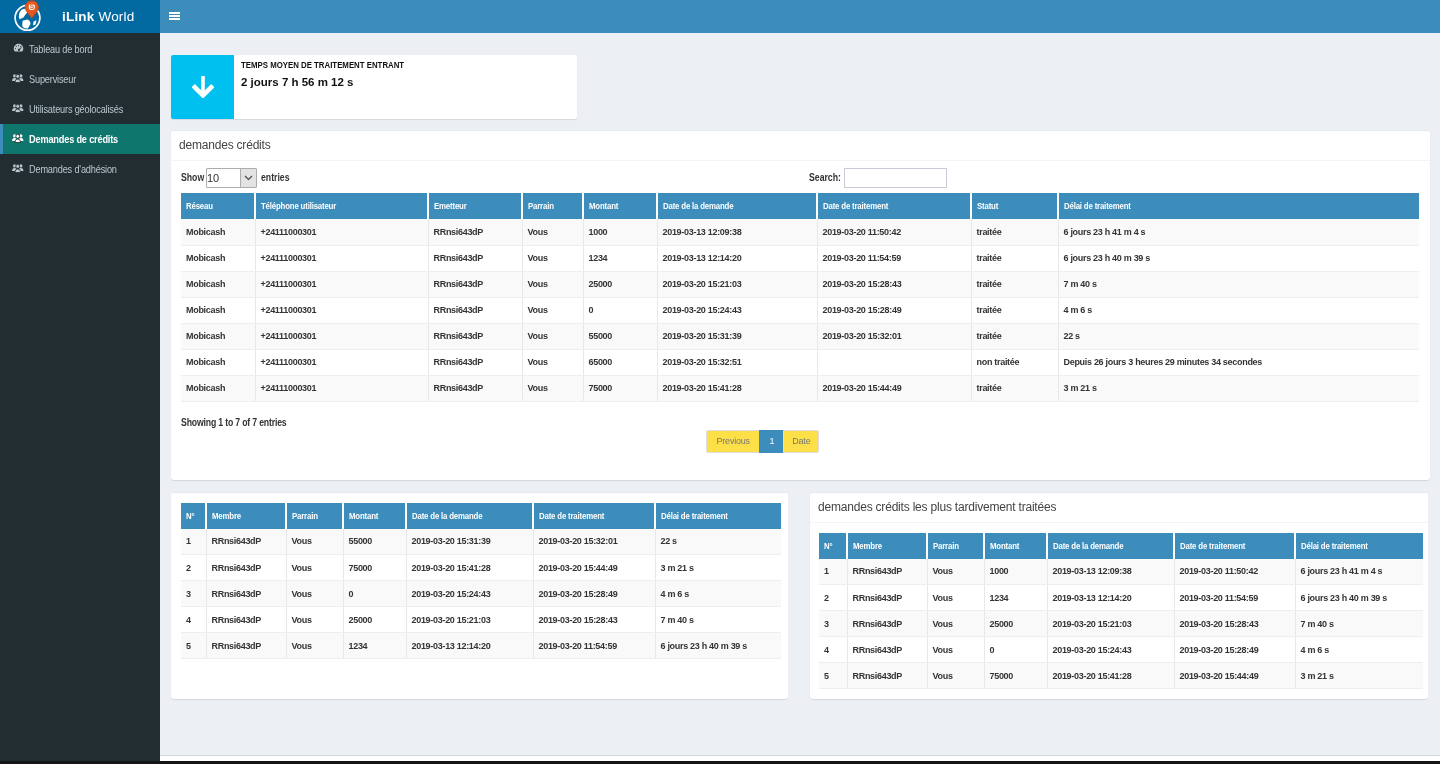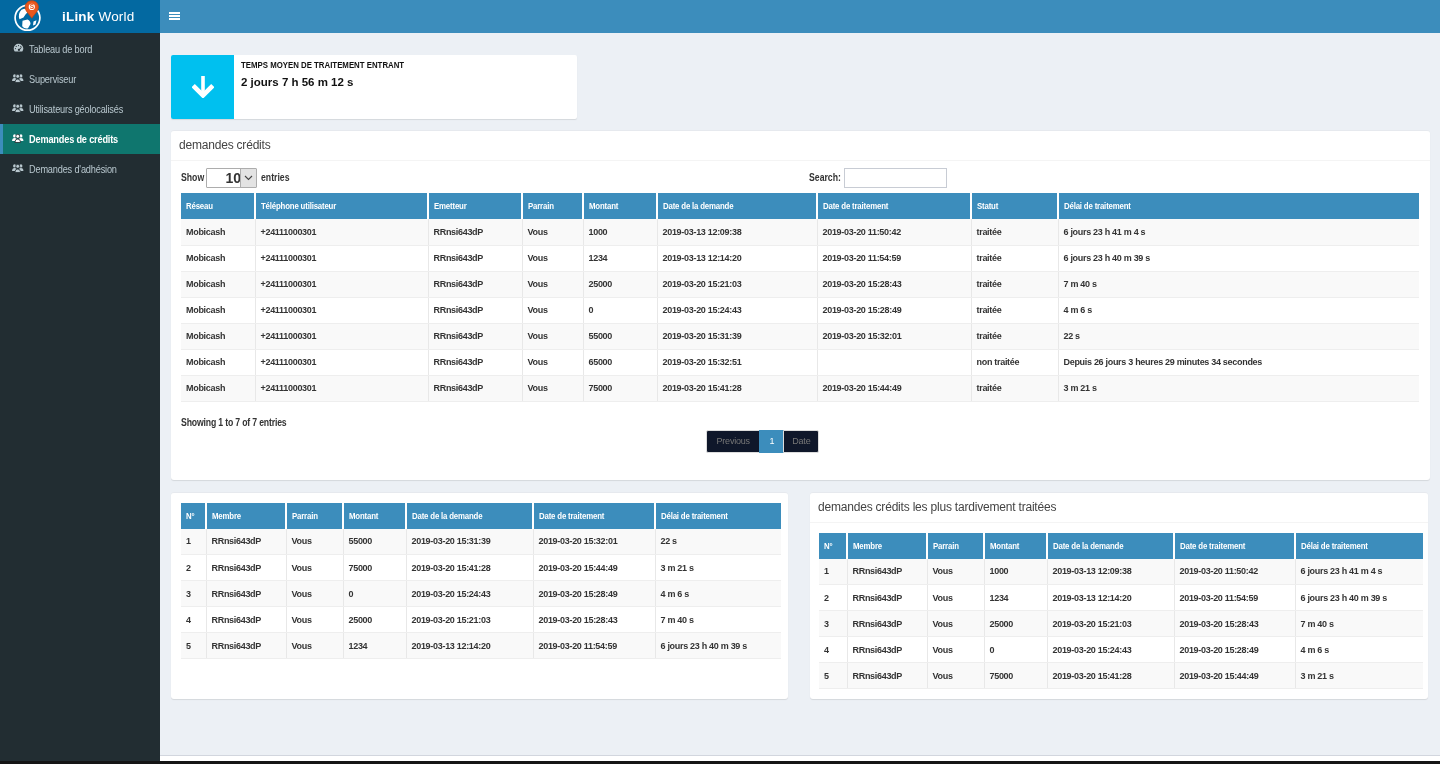--- a/index.html
+++ b/index.html
@@ -42,21 +42,21 @@
 .box-title { font-size:12px; line-height:15px; color:#444; letter-spacing:-0.2px; display:inline-block; }
 .box-body { padding:7px 10px 10px 10px; }
 
 .dt-top { height:25px; position:relative; }
 .dt-length { position:absolute; left:0; top:0; font-size:10px; font-weight:700; color:#333; }
 .wfix { display:inline-block; vertical-align:top; }
 .dt-length .lbl { line-height:20px; display:inline-block; vertical-align:top; }
 .selectbox { display:inline-block; vertical-align:top; width:51px; height:20px; border:1px solid #adadad;
   border-radius:1px; margin:0 4px 0 2px; position:relative; background:#fff; }
 .selectbox .val { position:absolute; left:0; top:0; width:34px; height:18px; line-height:18px;
-  text-align:right; font-size:14px; font-weight:700; color:#333; }
+  text-align:left; font-size:11px; font-weight:400; color:#333; }
 .selectbox .arr { position:absolute; right:0; top:0; width:16px; height:18px; background:#e3e3e3;
   border-left:1px solid #adadad; }
 .selectbox .arr svg { position:absolute; left:3px; top:6px; }
 .dt-filter { position:absolute; left:628px; top:0; font-size:10px; font-weight:700; color:#333; }
 .dt-filter .lbl { line-height:20px; display:inline-block; vertical-align:top; }
 .dt-filter input { width:103px; height:20px; border:1px solid #c8ccd4; margin-left:1px;
   vertical-align:top; background:#fff; outline:none; }
 .cx { display:inline-block; transform:scaleX(0.87); transform-origin:0 50%; white-space:nowrap; }
 .cxr { transform-origin:100% 50%; }
 .smenu .cx { transform:scaleX(0.92); }
@@ -69,21 +69,21 @@
 table.dt th:first-child { border-left:none; }
 table.dt td { font-size:9px; font-weight:700; color:#333; height:26px; padding:0 0 0 5px; letter-spacing:-0.3px;
   border-bottom:1px solid #eee; border-left:1px solid #e8e8e8; overflow:hidden; white-space:nowrap; }
 table.dt td:first-child { border-left:none; }
 table.dt tr.odd td { background:#f9f9f9; }
 
 .dt-bottom { position:relative; height:68px; margin:0; }
 .dt-info { position:absolute; left:0; top:15px; font-size:10px; font-weight:700; color:#333; letter-spacing:-0.2px; }
 .paginate { position:absolute; left:525px; top:28px; height:23px; }
 .paginate a { float:left; height:23px; line-height:21px; padding:0 8px; font-size:9px; font-weight:400;
-  color:#777; border:1px solid #ddd; background:#0f172a; text-decoration:none; letter-spacing:-0.2px; }
+  color:#777; border:1px solid #ddd; background:#fde047; text-decoration:none; letter-spacing:-0.2px; }
 .paginate a.prev { border-radius:2px 0 0 2px; padding:0 9.5px; }
 .paginate a.next { border-radius:0 2px 2px 0; margin-left:-1px; }
 .paginate a.cur { background:#3c8dbc; border-color:#3c8dbc; color:#fff; margin-left:-1px; padding:0 9px; }
 
 .brow { display:flex; }
 .brow .box { margin-bottom:0; }
 
 .footer { position:absolute; left:160px; top:755px; width:1280px; height:34px; background:#fff;
   border-top:1px solid #d2d6de; padding:28px 9px 0 11px; font-size:9.5px; color:#444; }
 .footer b { color:#111; }

